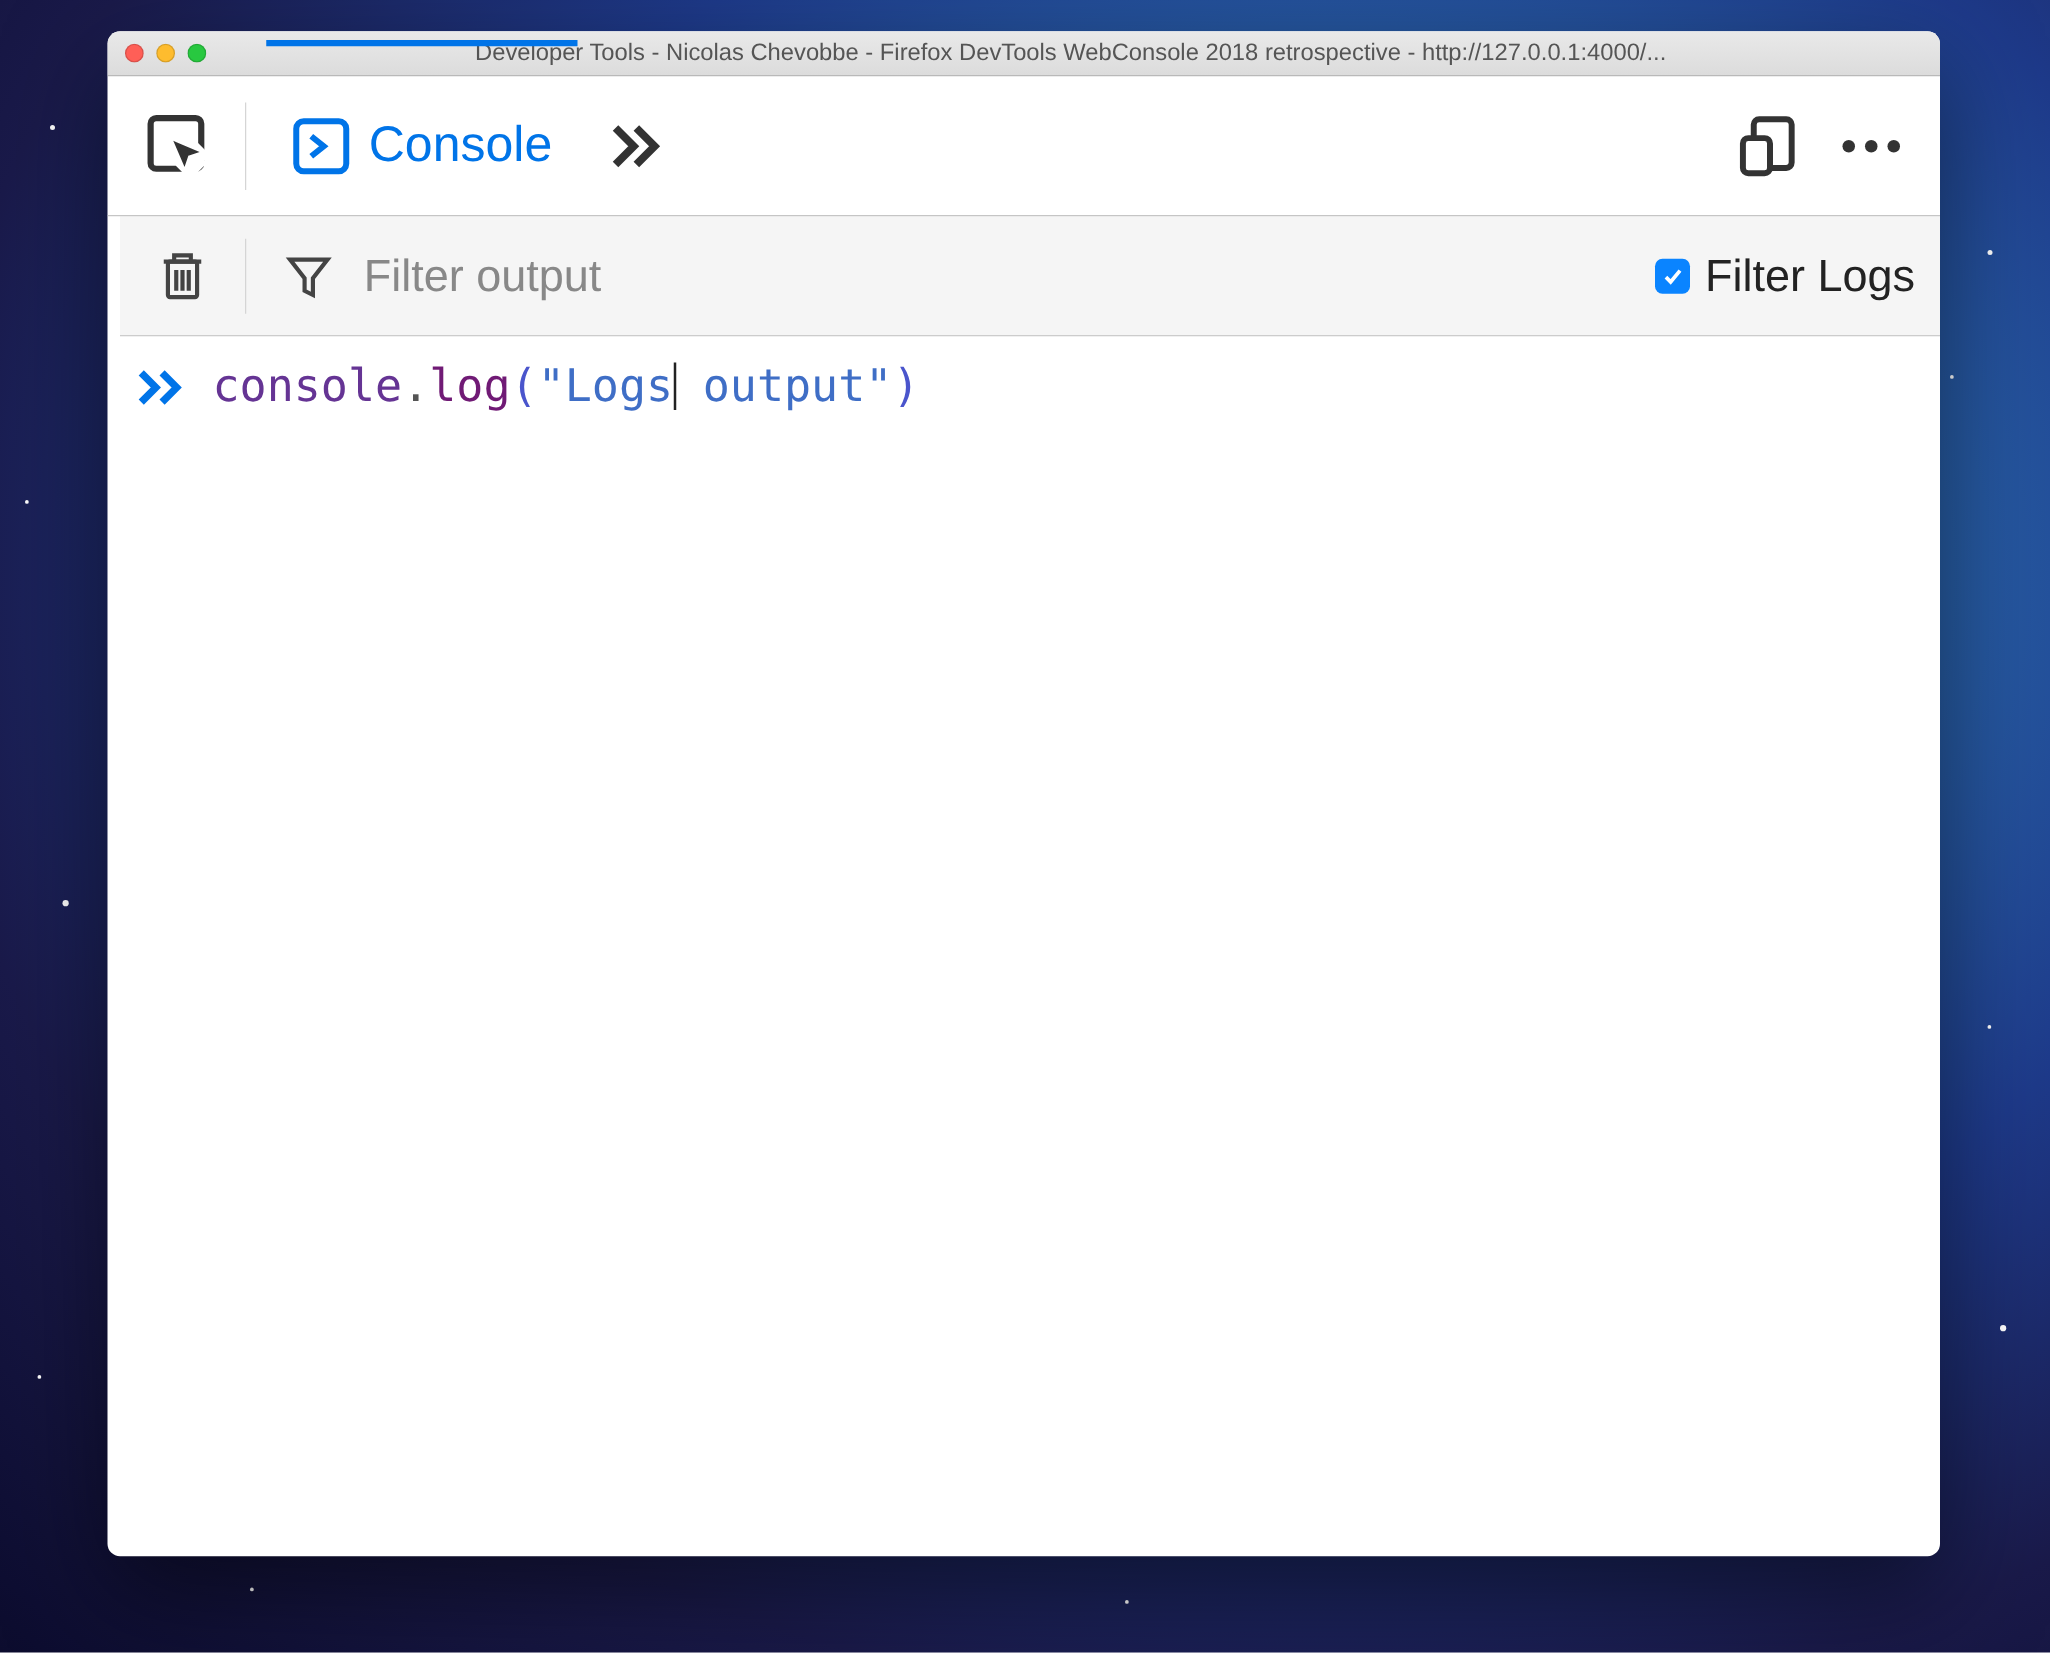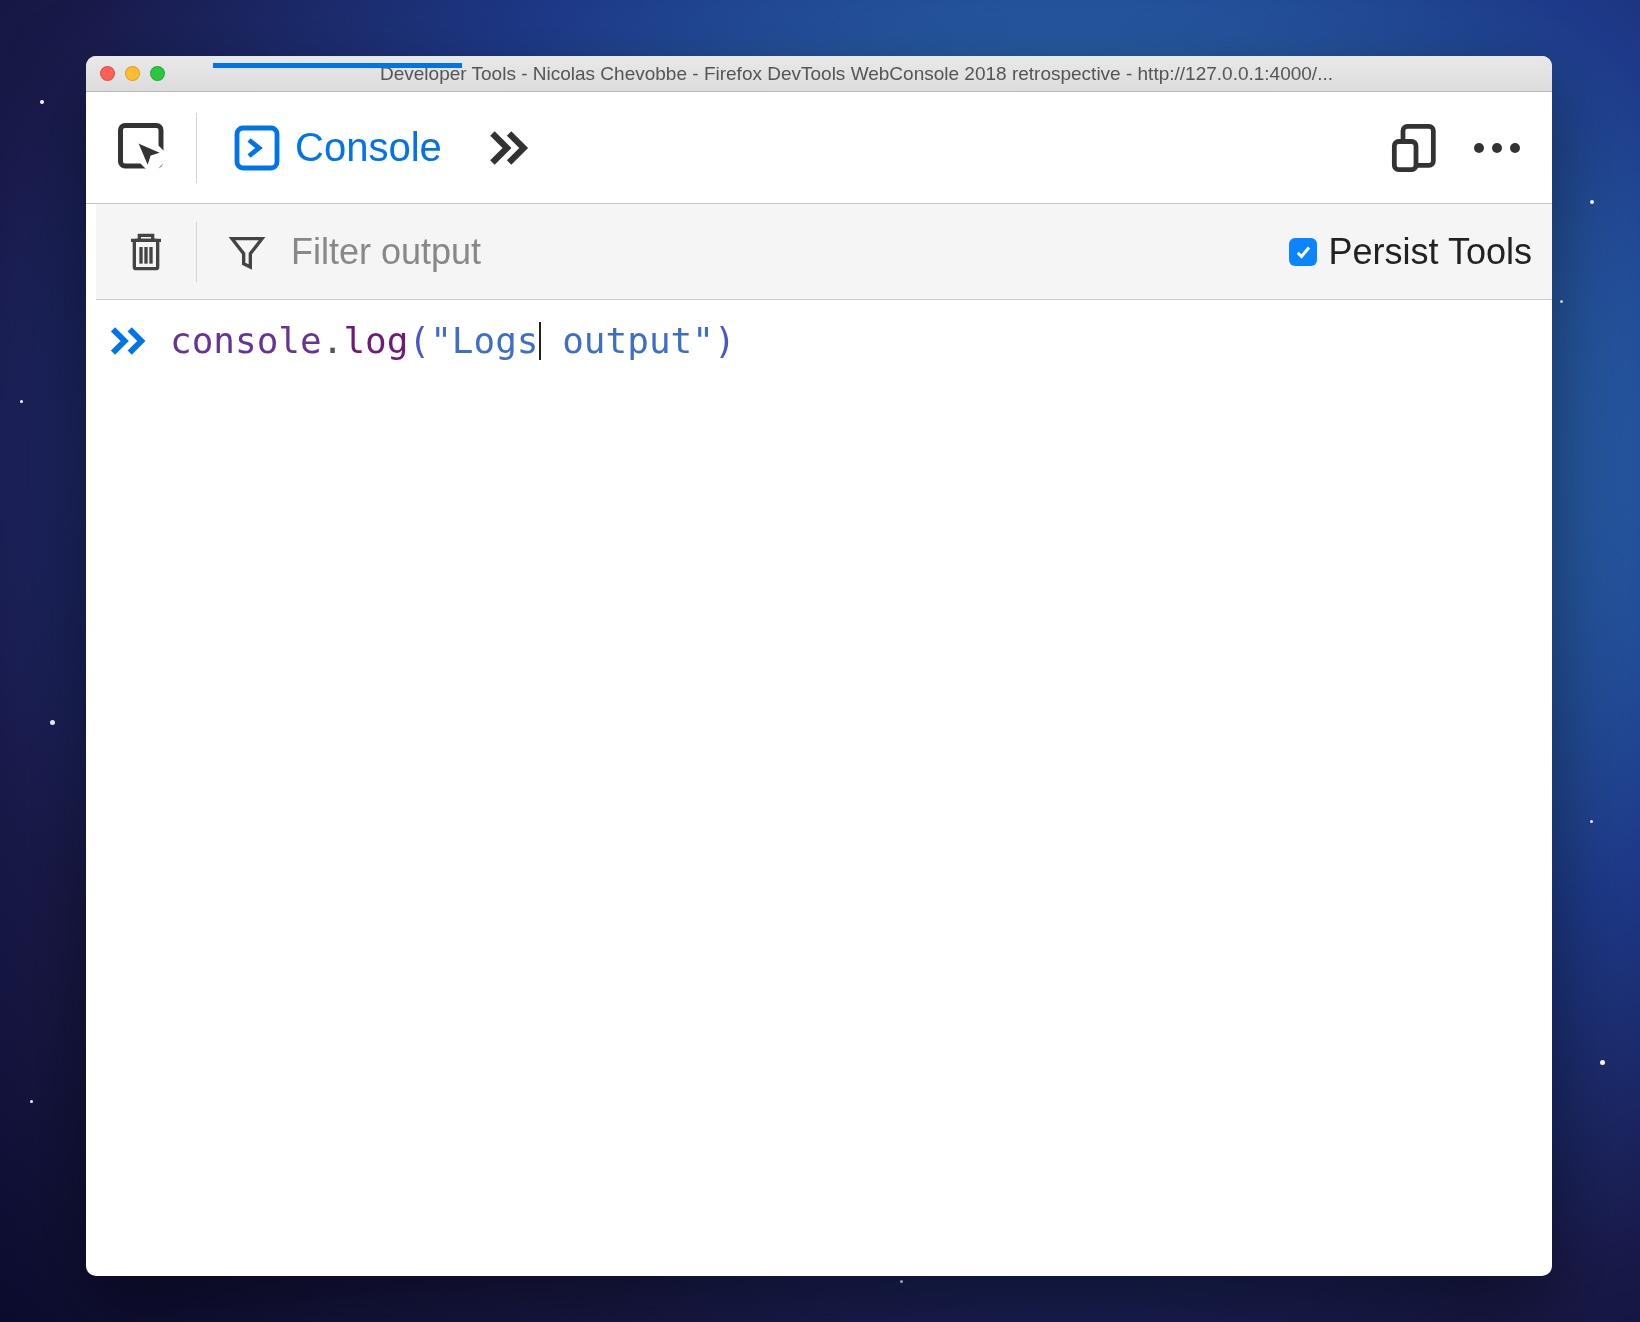--- a/index.html
+++ b/index.html
@@ -20,21 +20,21 @@
   .s6{width:3px;height:3px;top:1280px;left:900px;}
   .s7{width:5px;height:5px;top:1060px;left:1600px;}
   .s8{width:4px;height:4px;top:200px;left:1590px;}
   .s9{width:3px;height:3px;top:300px;left:1560px;}
   .s10{width:3px;height:3px;top:820px;left:1590px;}
   .s11{width:3px;height:3px;top:1150px;left:1500px;}
 
   .window {
     position: absolute;
     left: 86px;
-    top: 56px;
+    top: 25px;
     width: 1466px;
     height: 1220px;
     background: #ffffff;
     border-radius: 10px;
     box-shadow: 0 30px 80px rgba(0,0,0,0.5);
     overflow: hidden;
     display: flex;
     flex-direction: column;
   }
   .titlebar {
@@ -211,21 +211,21 @@
         <path d="M3 4 H21 L14 13 V21 L10 19 V13 Z"></path>
       </svg>
     </div>
     <input class="filter-input" placeholder="Filter output" style="">
     <label class="persist">
       <span class="chk">
         <svg width="18" height="18" viewBox="0 0 24 24" fill="none" stroke="#fff" stroke-width="4">
             <path d="M5 13 L10 18 L20 6"></path>
           </svg>
       </span>
-      <span>Persist Tools</span>
+      <span>Filter Logs</span>
     </label>
   </div>
 
   <div class="content">
     <div class="prompt-row">
       <span class="prompt-icon">
         <svg width="40" height="30" viewBox="0 0 24 18" fill="none" stroke="#0074e8" stroke-width="3.5">
           <path d="M3 2 L10 9 L3 16"></path>
           <path d="M13 2 L20 9 L13 16"></path>
         </svg>

